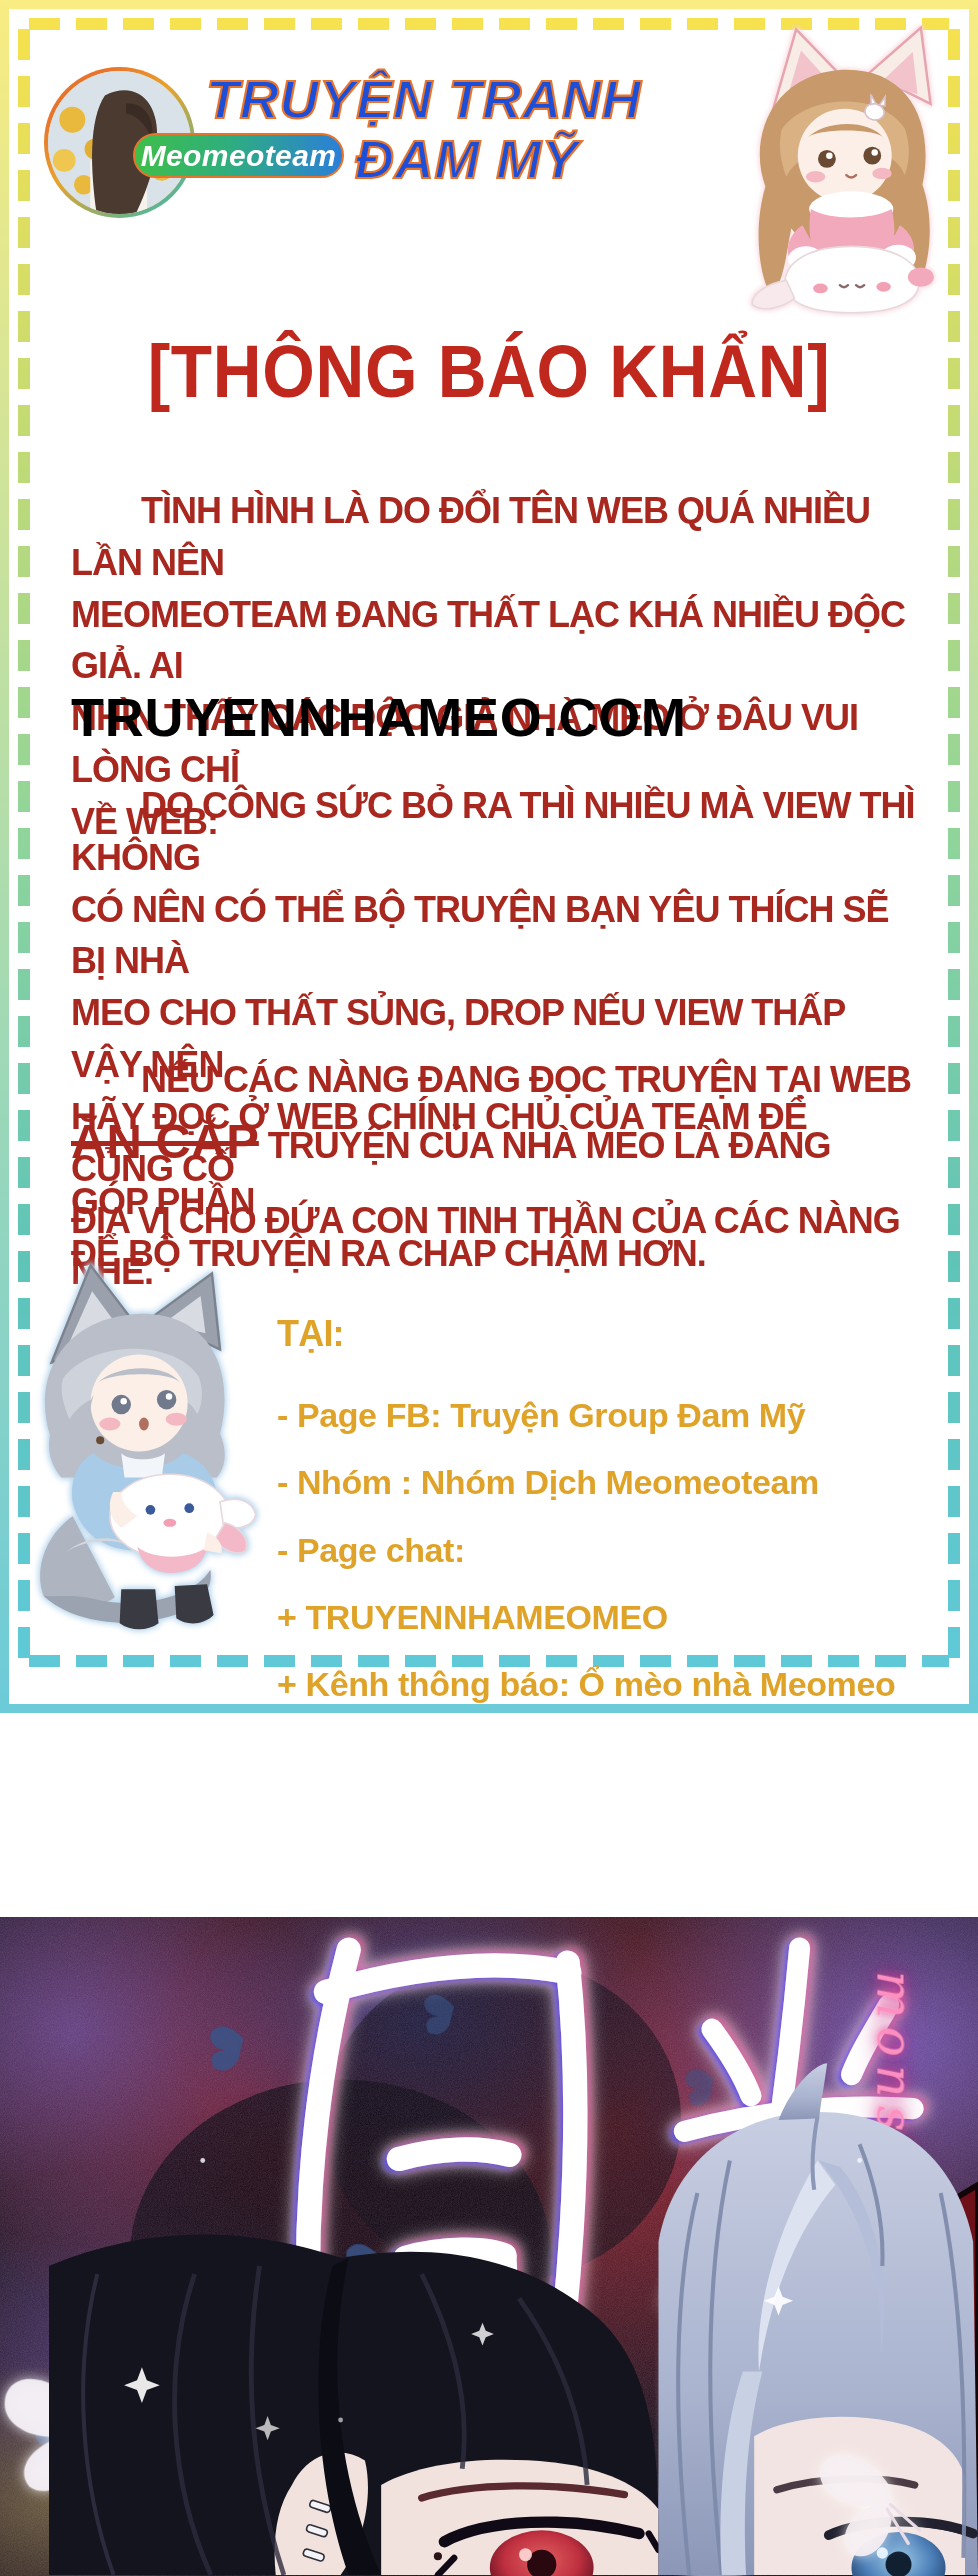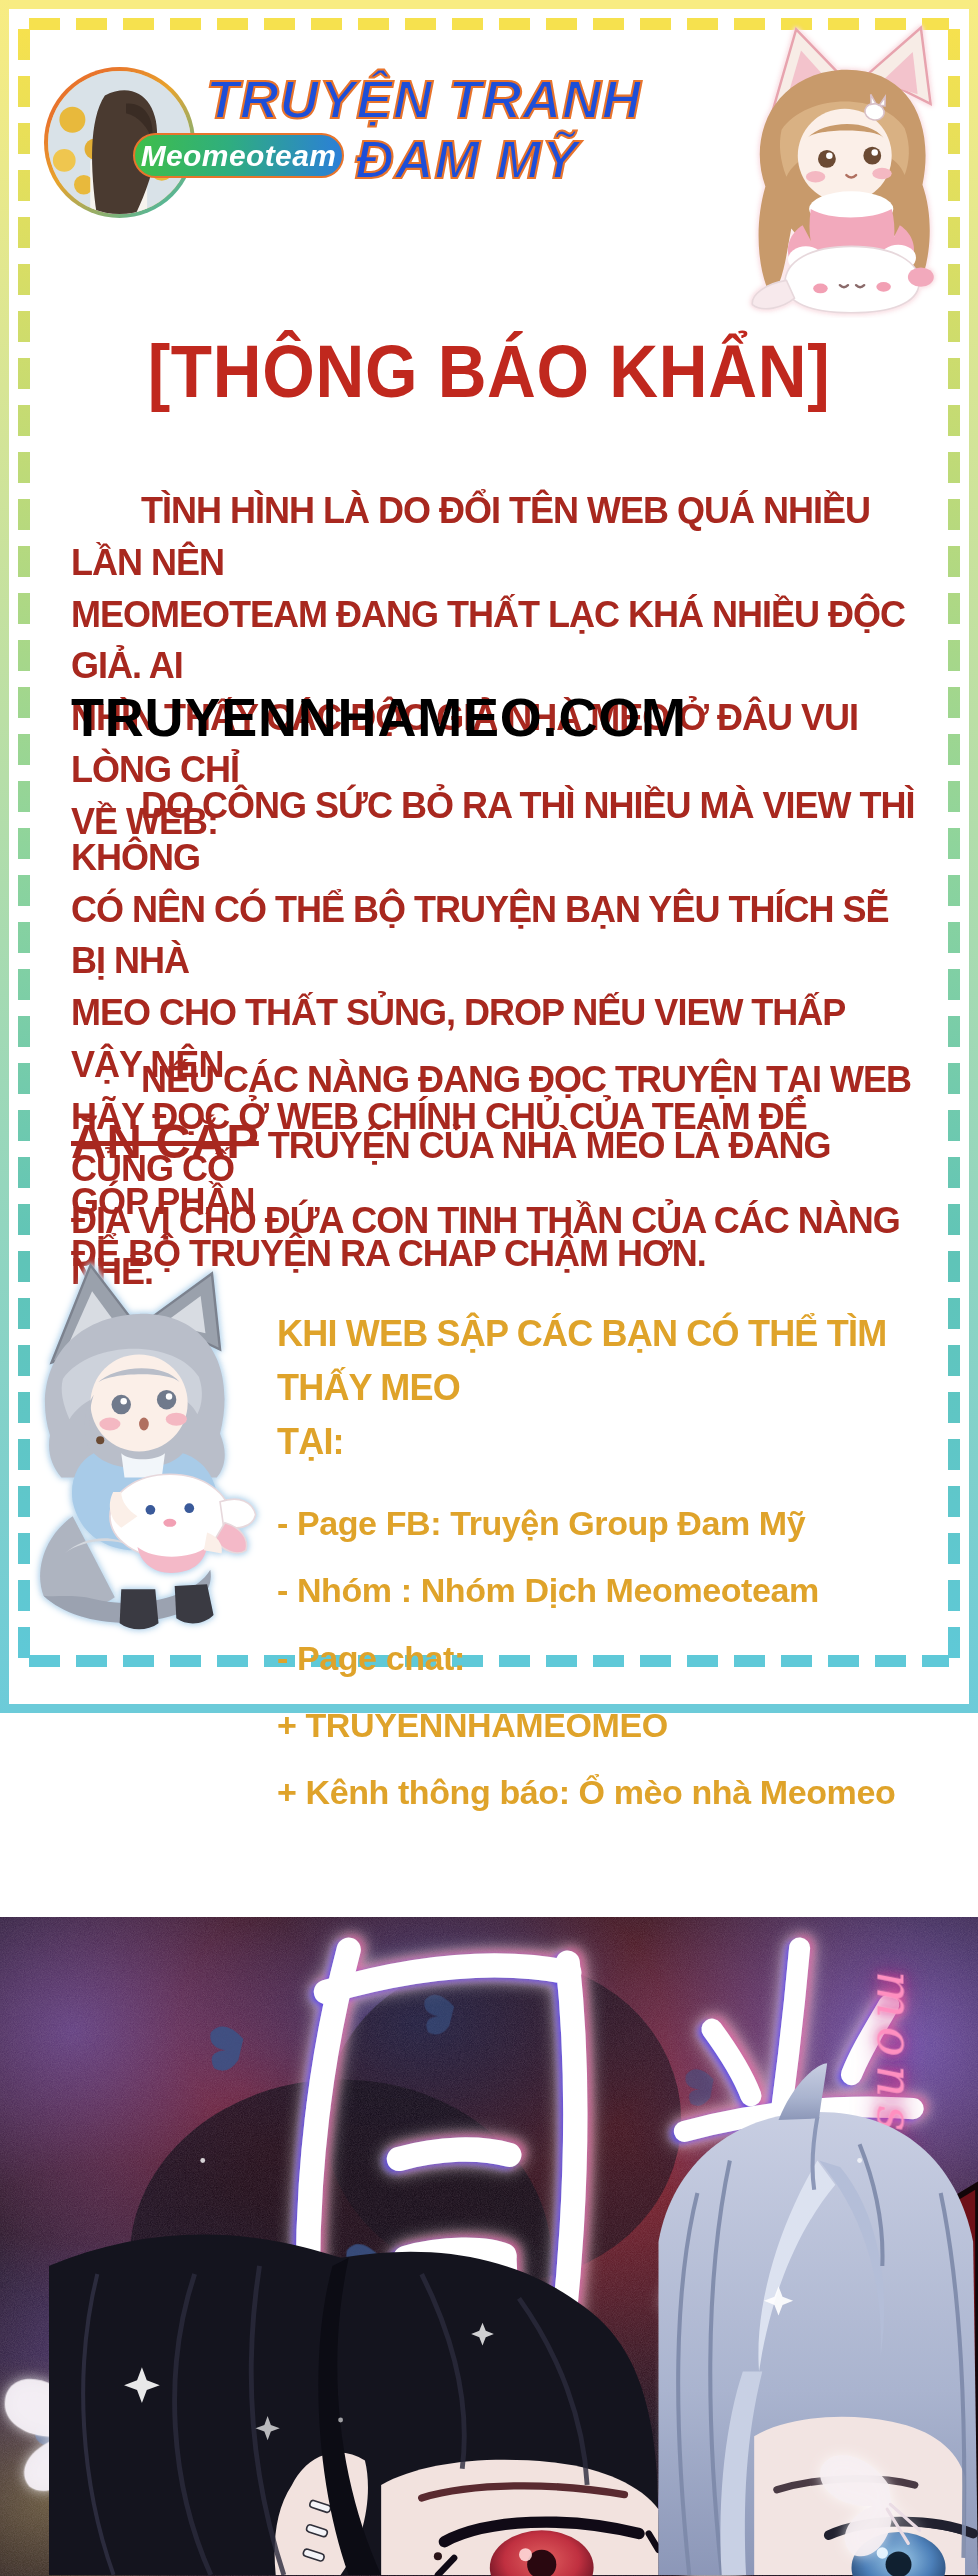--- a/index.html
+++ b/index.html
@@ -202,21 +202,20 @@
           <path d="M120 300 C112 316 116 334 130 344 L150 330 C138 322 130 312 130 300 Z" fill="#FBEFE8"></path>
           <path d="M236 350 C248 354 256 364 254 376 L232 372 Z" fill="#FBEFE8"></path>
           <path d="M130 420 L128 462 C142 472 162 472 176 462 L172 420 Z" fill="#3A3A42"></path>
           <path d="M196 416 L198 456 C212 466 232 464 244 452 L236 414 Z" fill="#3A3A42"></path>
         </g>
       </svg>
     </div>
 
     <div class="contact">
       <div class="contact-heading">
-        <div>KHI WEB SẬP CÁC BẠN CÓ THỂ TÌM THẤY MEO</div>
         <div>TẠI:</div>
       </div>
       <div class="contact-items">
         <div>- Page FB: Truyện Group Đam Mỹ</div>
         <div>- Nhóm : Nhóm Dịch Meomeoteam</div>
         <div>- Page chat:</div>
         <div>+ TRUYENNHAMEOMEO</div>
         <div>+ Kênh thông báo: Ổ mèo nhà Meomeo</div>
       </div>
     </div>

